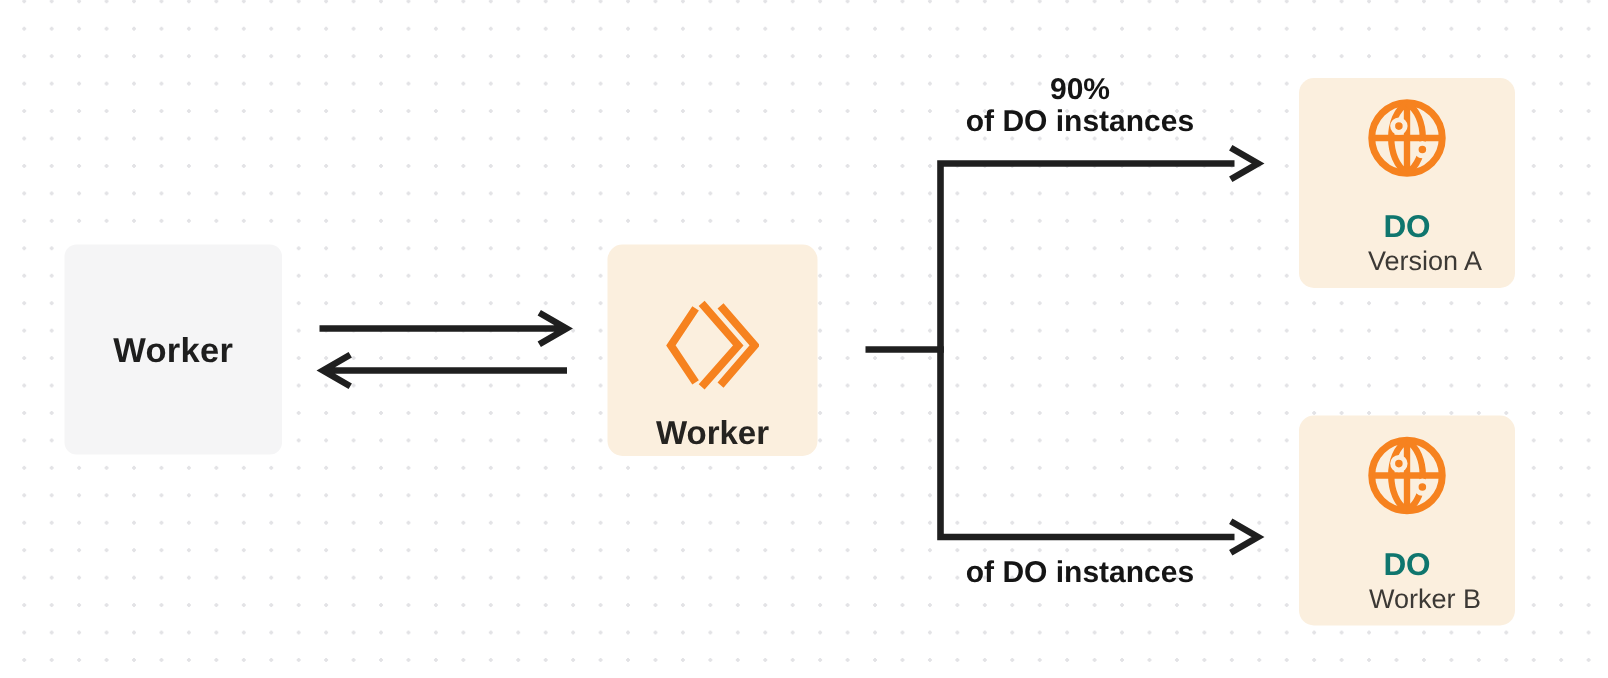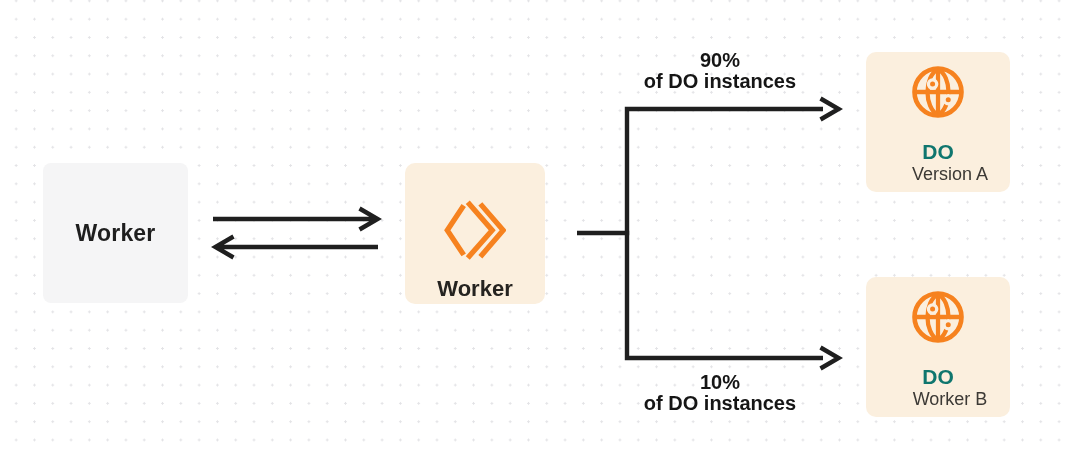--- a/index.html
+++ b/index.html
@@ -80,21 +80,20 @@
     </svg>
     <span class="worker-label">Worker</span>
   </div>
 
   <div class="branch-label branch-label-a">
     <span>90%</span>
     <span>of DO instances</span>
   </div>
 
   <div class="branch-label branch-label-b">
-    <span>10%</span>
     <span>of DO instances</span>
   </div>
 
   <div class="node do do-a">
     <svg class="icon-svg" width="58" height="58" viewBox="0 0 60 60" aria-hidden="true">
       <g fill="none" stroke="#F6821F" stroke-width="4.8">
         <circle cx="30" cy="30" r="24.3"></circle>
         <path d="M30,6 L30,54" stroke-width="4.4"></path>
         <path d="M30,6 C15.5,14.5 15.5,45.5 30,54" stroke-width="4.4"></path>
         <path d="M30,6 C44.5,14.5 44.5,45.5 30,54" stroke-width="4.4"></path>

